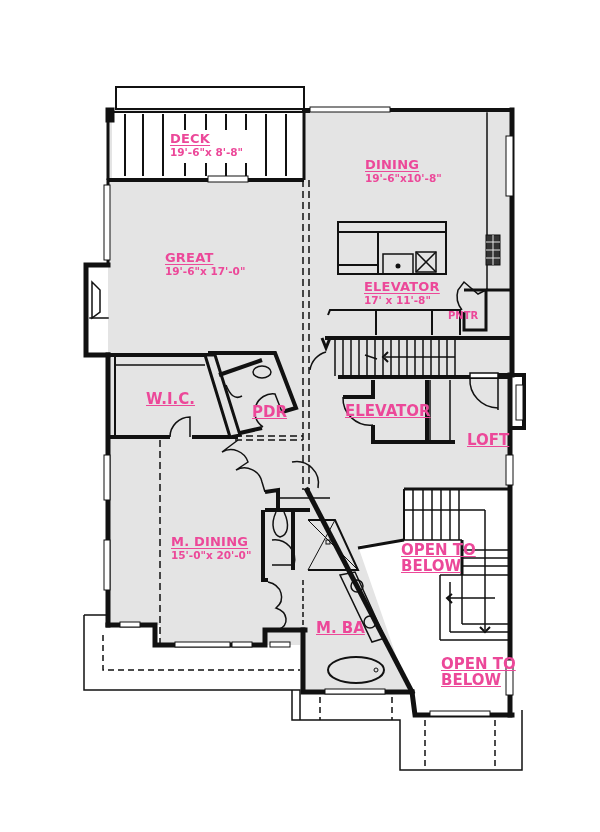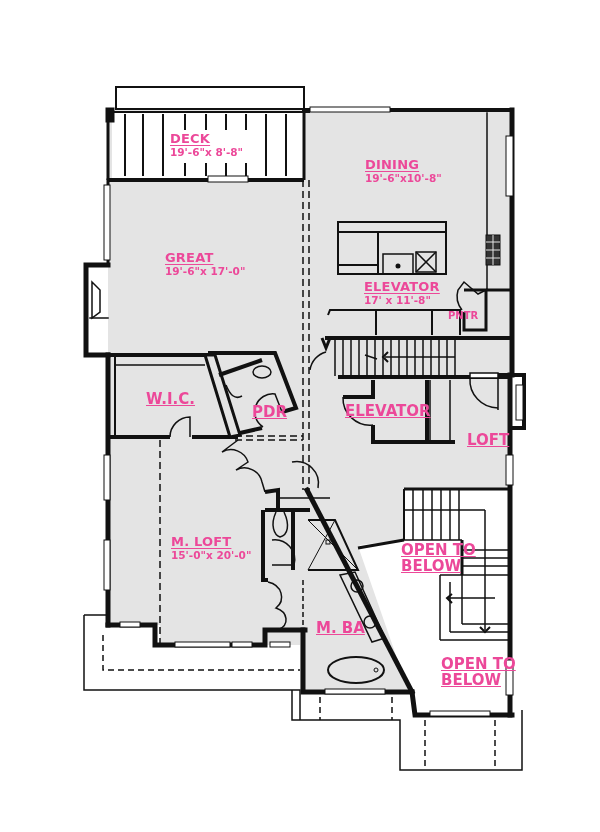--- a/index.html
+++ b/index.html
@@ -295,21 +295,21 @@
 
 <div class="label small" style="left:345px; top:404px;">
   <span>ELEVATOR</span>
 </div>
 
 <div class="label small" style="left:467px; top:433px;">
   <span>LOFT</span>
 </div>
 
 <div class="label" style="left:171px; top:533px;">
-  <span class="room-name">M. LOFT</span>
+  <span class="room-name">M. DINING</span>
   <span class="room-dim">15'-0"x 20'-0"</span>
 </div>
 
 <div class="label small" style="left:316px; top:621px;">
   <span>M. BA</span>
 </div>
 
 <div class="label small" style="left:401px; top:543px;">
   <span style="display:block">OPEN TO</span>
   <span style="display:block">BELOW</span>

